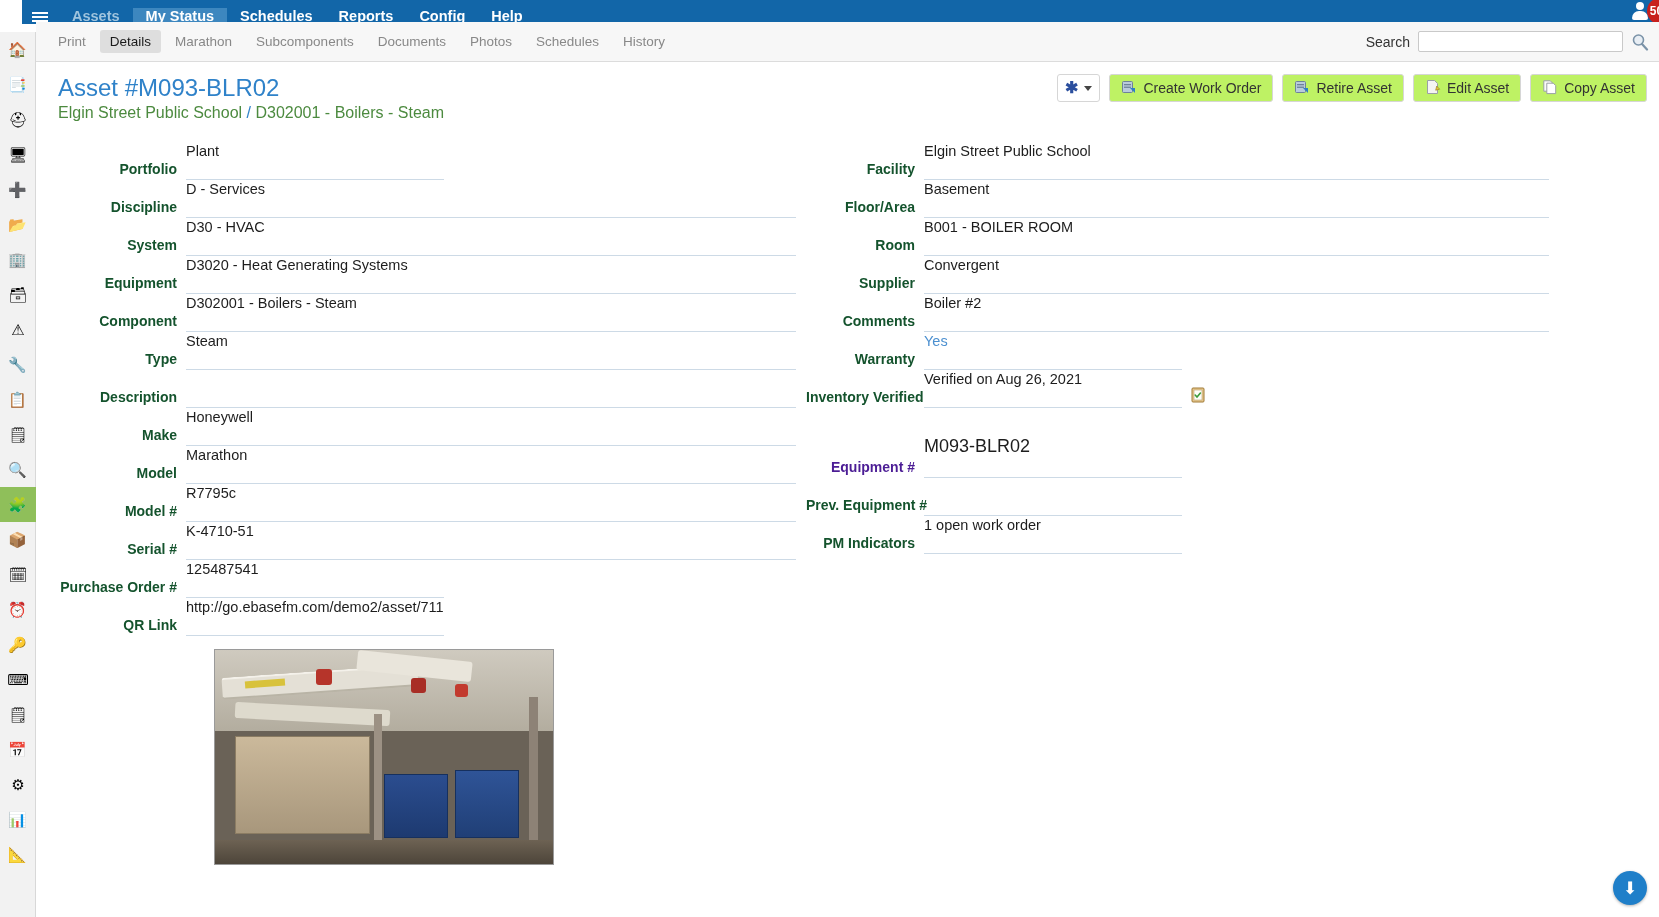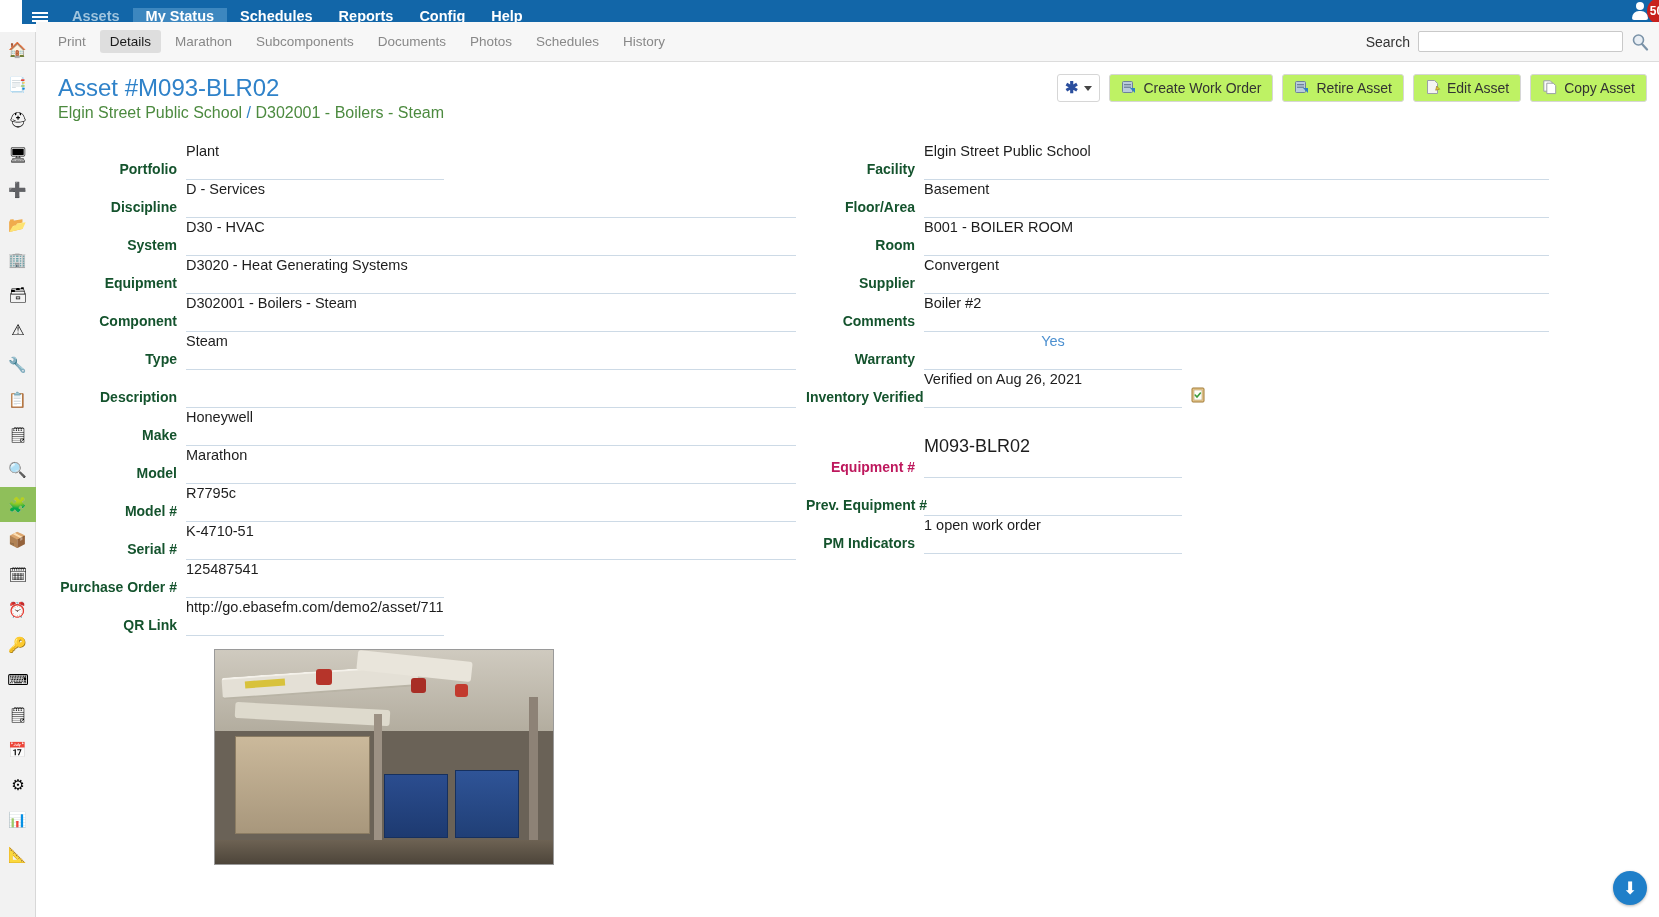--- a/index.html
+++ b/index.html
@@ -149,25 +149,25 @@
     border-bottom: 1px solid #cddae6;
     padding-bottom: 20px;
     flex: 1;
     min-height: 21px;
     white-space:nowrap;
     overflow:hidden;
   }
   .val.short { flex: 0 0 258px; }
   .val.med   { flex: 0 0 128px; }
   .val.mid   { flex: 0 0 86px; }
-  .val.link { color:#4c90d0; cursor:pointer;text-align:center; }
+  .val.link { color:#4c90d0; cursor:pointer; }
   #col-right .val { flex: 0 0 258px; }
   #col-right .val.wide { flex: 0 0 625px; }
 
-  .row.eqgroup .lbl { font-weight:bold; color:#be185d; font-size:14px; }
+  .row.eqgroup .lbl { font-weight:bold; color:#4c1d95; font-size:14px; }
   .row.eqgroup .val { font-size: 18px; }
 
   .inv-icon {
     margin-left: 8px; margin-bottom: 2px;
     cursor:pointer; font-size: 16px; line-height:1;
   }
 
   
   #photo {
     position:absolute; left: 178px; top: 585px;

